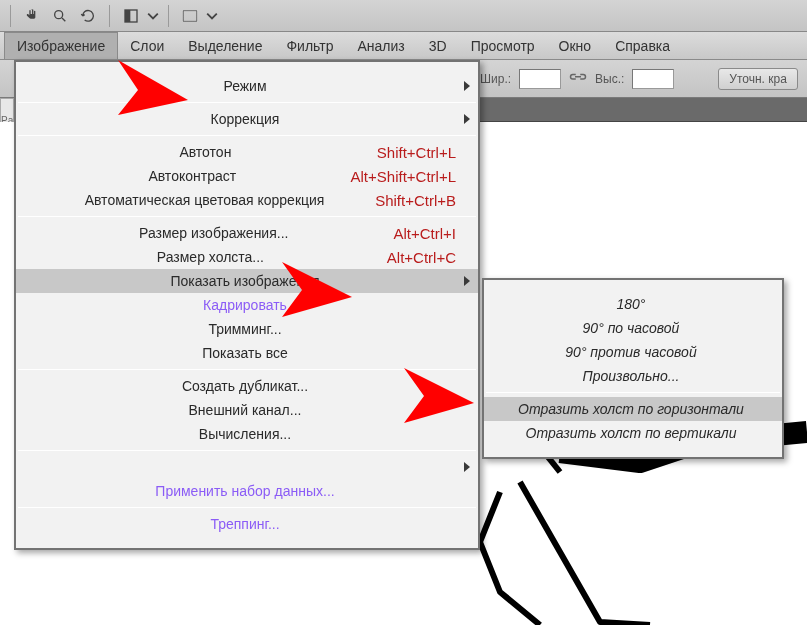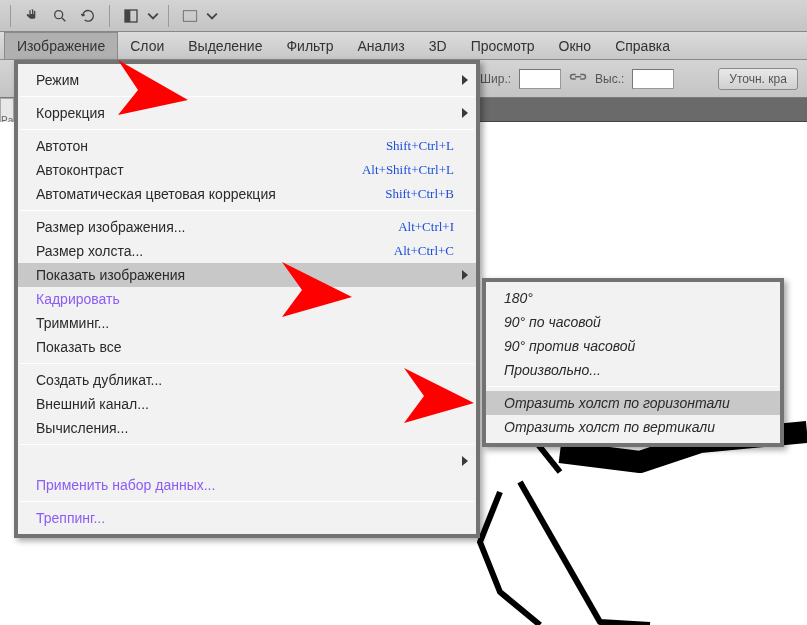--- a/index.html
+++ b/index.html
@@ -97,39 +97,40 @@
     position: absolute;
     left: 0; top: 122px; right: 0; bottom: 0;
     background: #fff;
   }
   .canvas-area svg { width:100%; height:100%; }
 
   
   .dropdown {
     position: absolute;
     background: #f2f2f2;
-    border: 4px solid #737373;
+    border: 2px solid #737373;
     box-shadow: 3px 3px 6px rgba(0,0,0,.35);
-    padding: 4px 0;
+    padding: 12px 0;
+    text-align: center;
   }
   .dd-main { left: 14px; top: 60px; width: 466px; }
   .dd-sub  { left: 482px; top: 278px; width: 302px; font-style: italic; }
   .dd-row {
     display: flex; align-items: center;
     height: 24px;
     padding: 0 22px 0 18px;
     font-size: 14px;
     color: #2a2a2a;
     cursor: default;
     position: relative;
   }
   .dd-row.disabled { color: #8b5cf6; }
   .dd-row.hover { background: #c8c8c8; }
   .dd-row .label { flex: 1; }
-  .dd-row .shortcut { color: #1d4ed8; font-size: 13px; font-family: Liberation Serif, serif; }
+  .dd-row .shortcut { color: #b91c1c; font-size: 15px; }
   .dd-row .sub-arrow {
     position:absolute; right:8px; top:7px;
     width:0;height:0;border-top:5px solid transparent;
     border-bottom:5px solid transparent;border-left:6px solid #3a3a3a;
   }
   .dd-sep {
     height: 1px; background: #c0c0c0; margin: 4px 2px;
     border-bottom:1px solid #fff;
   }
 

